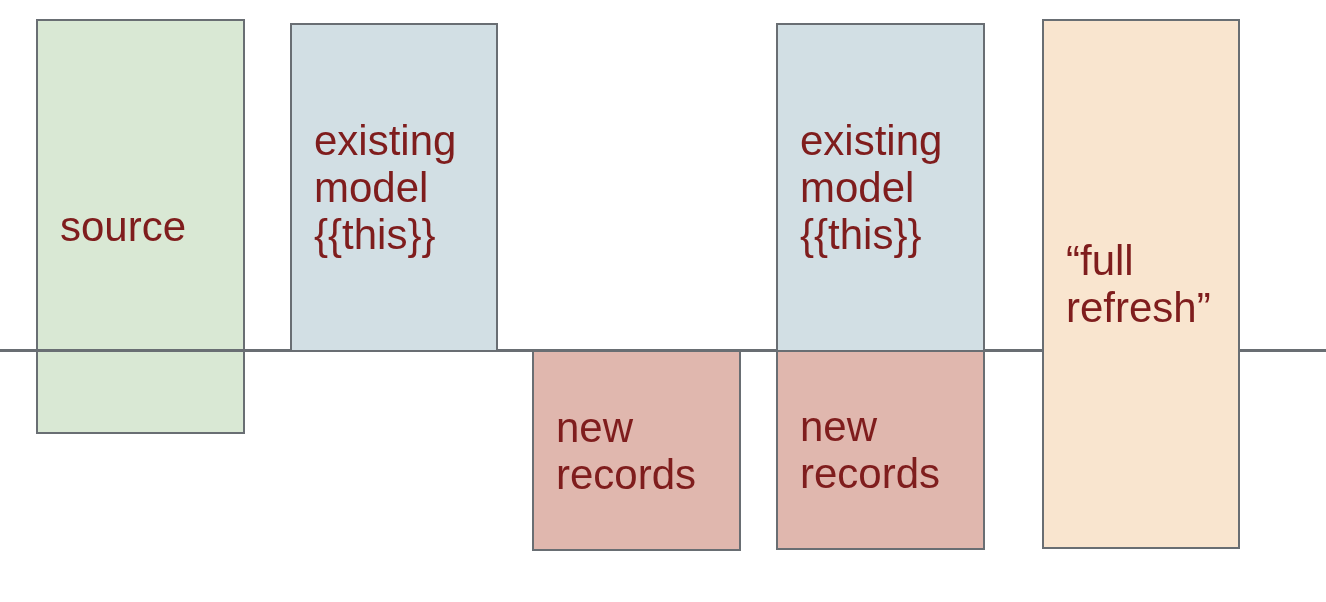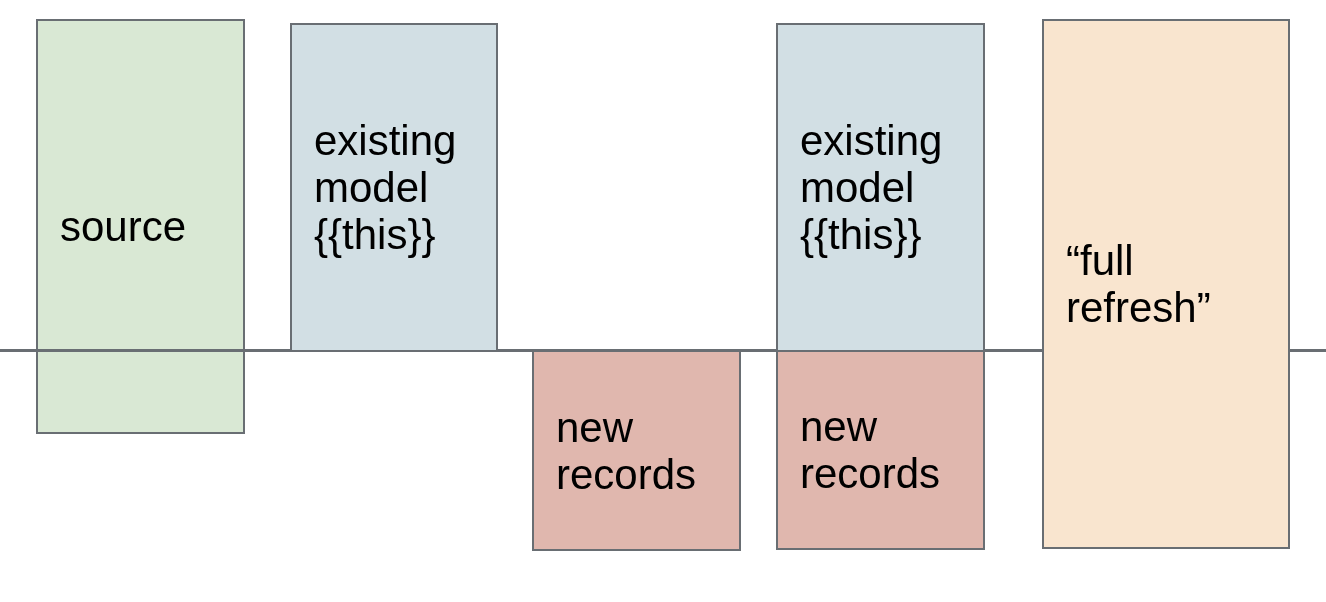--- a/index.html
+++ b/index.html
@@ -22,42 +22,42 @@
     display: flex;
     align-items: center;
     z-index: 2;
   }
   .box .label {
     display: block;
     padding-left: 22px;
     padding-right: 8px;
     font-size: 42px;
     line-height: 47px;
-    color: #000000;
+    color: #7f1d1d;
     white-space: pre-line;
     text-align: left;
   }
   .z-under { z-index: 0; }   
   .z-over  { z-index: 2; }   
   .hline {
     position: absolute;
     left: 0;
     top: 349px;
     width: 1326px;
     height: 3px;
     background: #696e73;
     z-index: 1;
   }
   
   .box-source          { left: 36px;   top: 19px;  width: 209px; height: 415px; }
   .box-existing-left   { left: 290px;  top: 23px;  width: 208px; height: 329px; }
   .box-new-left        { left: 532px;  top: 350px; width: 209px; height: 201px; }
   .box-existing-right  { left: 776px;  top: 23px;  width: 209px; height: 329px; }
   .box-new-right       { left: 776px;  top: 350px; width: 209px; height: 200px; }
-  .box-full-refresh    { left: 1042px; top: 19px;  width: 248px; height: 530px; align-items: center; }
+  .box-full-refresh    { left: 1042px; top: 19px;  width: 198px; height: 530px; align-items: center; }
 </style>
 </head>
 <body>
 
 <div class="canvas">
 
   <div class="box z-under box-source" style="background-color: rgb(217, 232, 212);">
     <span class="label">source</span>
   </div>
 

